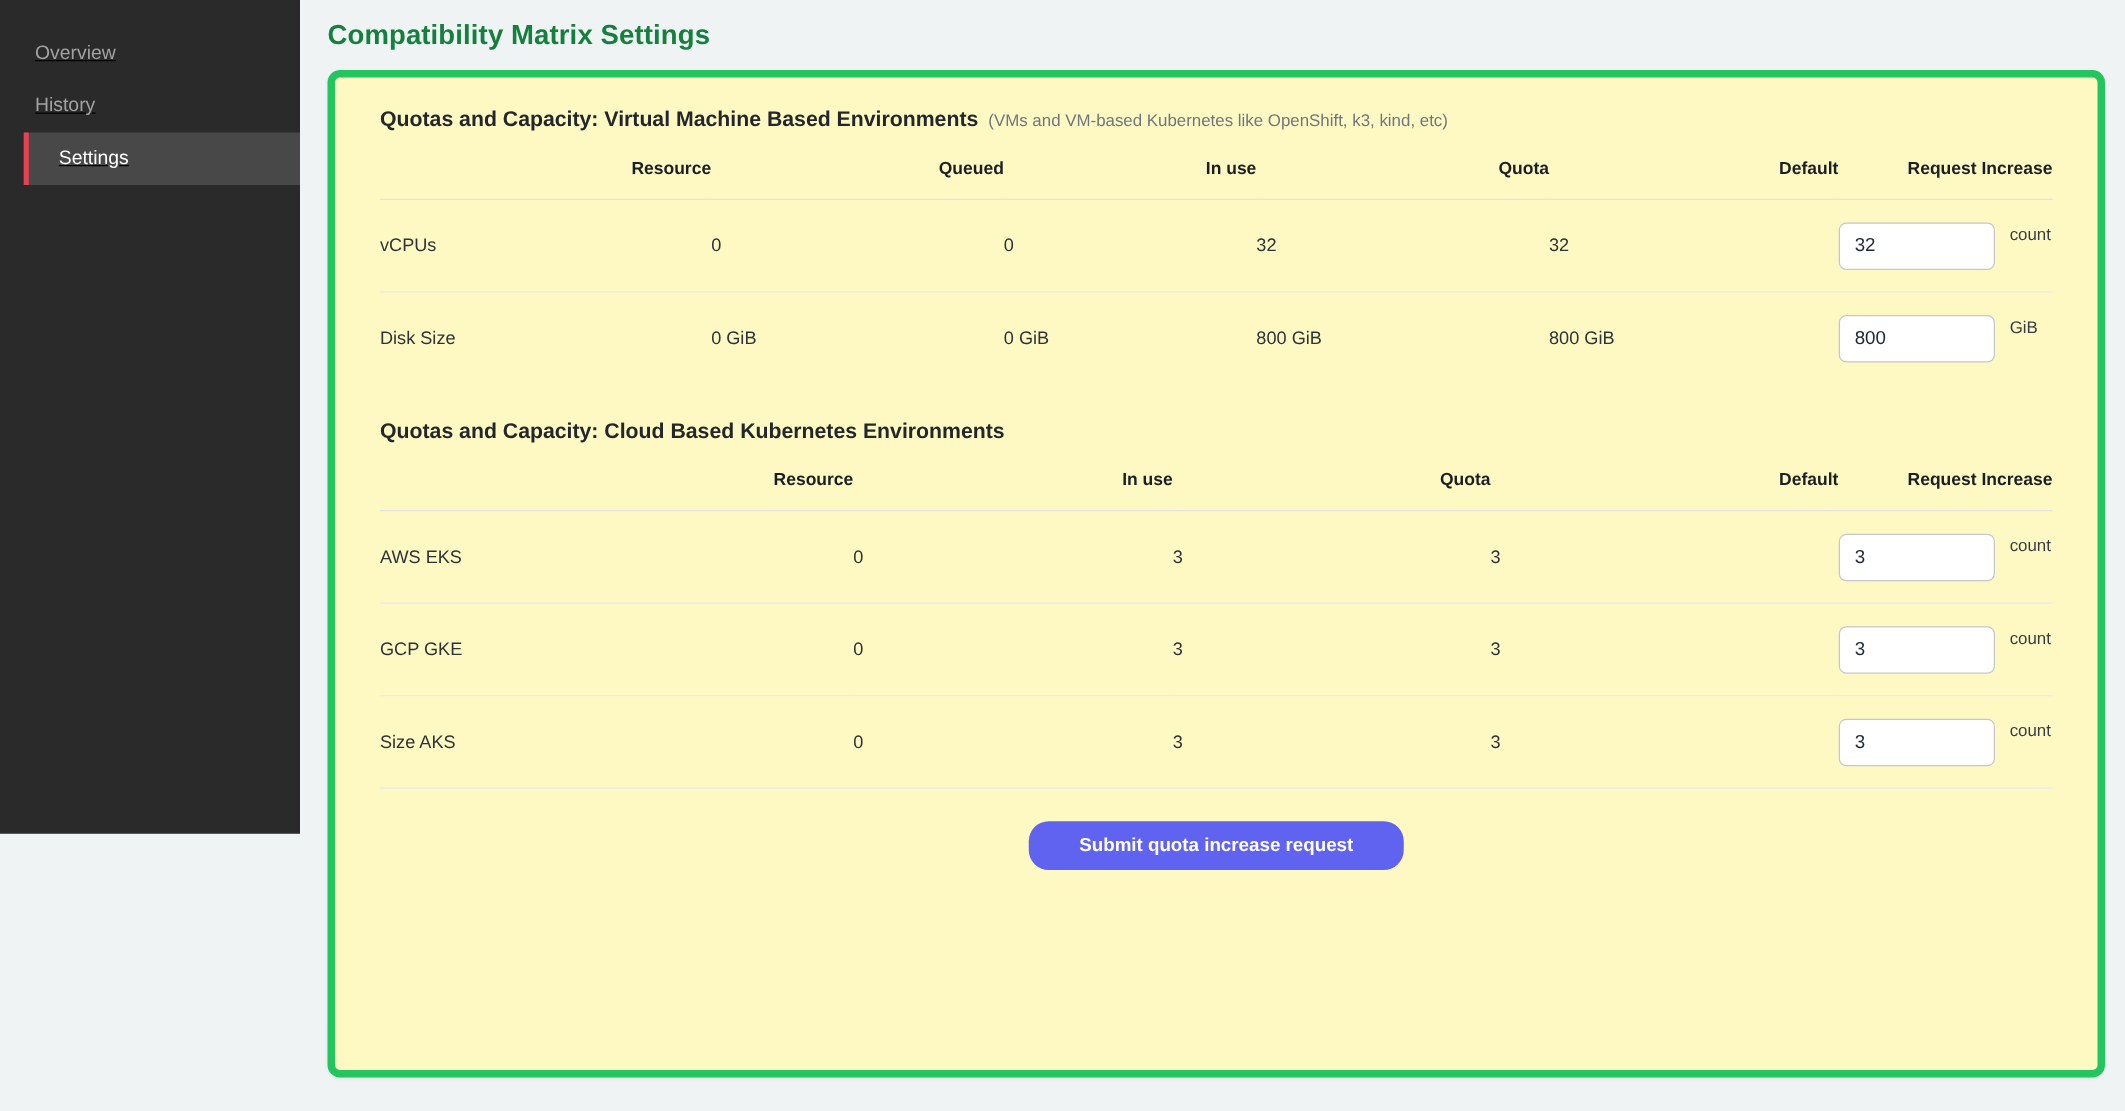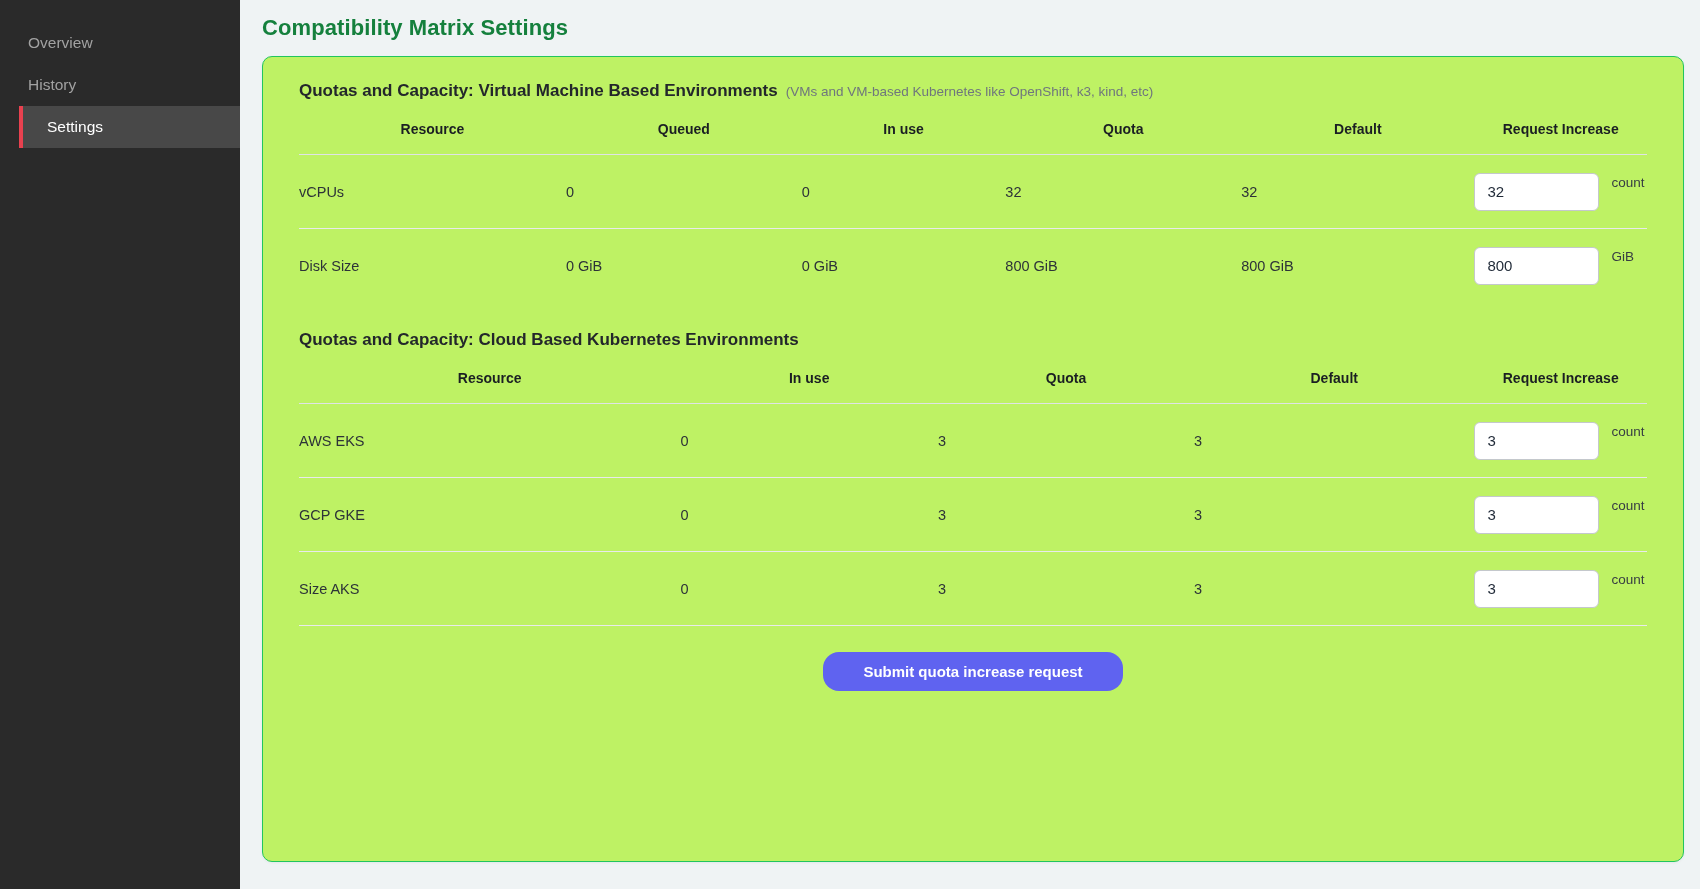--- a/index.html
+++ b/index.html
@@ -8,23 +8,24 @@
     font-family: "Liberation Sans", "DejaVu Sans", sans-serif;
     background: #eff3f4;
     display: flex;
     overflow: hidden;
   }
 
   
   .sidebar {
     width: 240px;
     min-width: 240px;
-    height: 889px;
+    height: 667px;
     background: #2a2a2a;
     padding-top: 22px;
+    text-decoration: underline;
   }
   .side-item {
     height: 42px;
     line-height: 42px;
     padding-left: 24px;
     border-left: 4px solid transparent;
     color: #a2a2a2;
     font-size: 15.5px;
     cursor: pointer;
     white-space: nowrap;
@@ -43,22 +44,22 @@
     overflow: hidden;
   }
   .page-title {
     font-size: 22px;
     font-weight: bold;
     color: #15803d;
     margin: 15px 0 15px 0;
     letter-spacing: .1px;
   }
   .card {
-    background: #bef264;
-    border: 1px solid #22c55e;
+    background: #fef9c3;
+    border: 6px solid #22c55e;
     border-radius: 10px;
     box-shadow: 0 1px 3px rgba(0,0,0,.05);
     padding: 24px 36px 14px 36px;
     min-height: 806px;
   }
 
   .section { margin-top: 0; }
   .section + .section { margin-top: 28px; }
   .section-head { margin-bottom: 4px; }
   .section-title {
@@ -73,21 +74,21 @@
     color: #6f767d;
     margin-left: 8px;
   }
 
   table {
     width: 100%;
     border-collapse: collapse;
     table-layout: fixed;
   }
   th {
-    text-align: center;
+    text-align: right;
     font-size: 14px;
     font-weight: bold;
     color: #1b1f23;
     padding: 16px 0 17px 0;
     border-bottom: 1px solid #dfe3e6;
     white-space: nowrap;
   }
   td {
     height: 73px;
     font-size: 14.5px;

